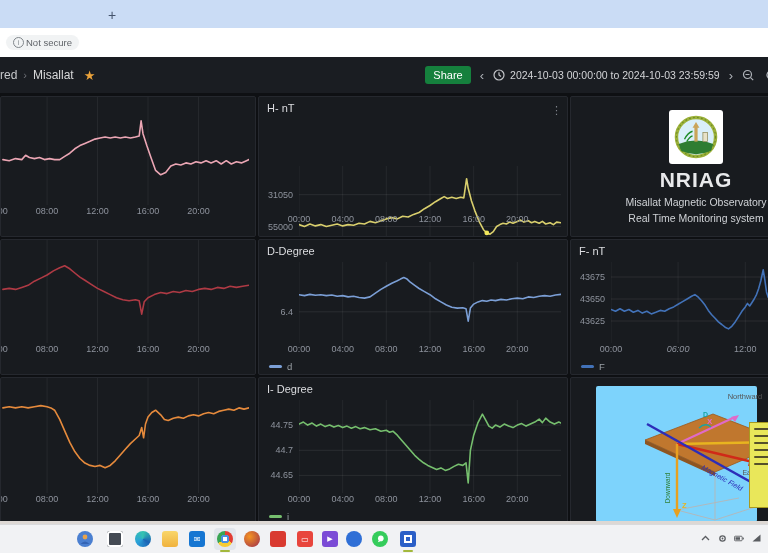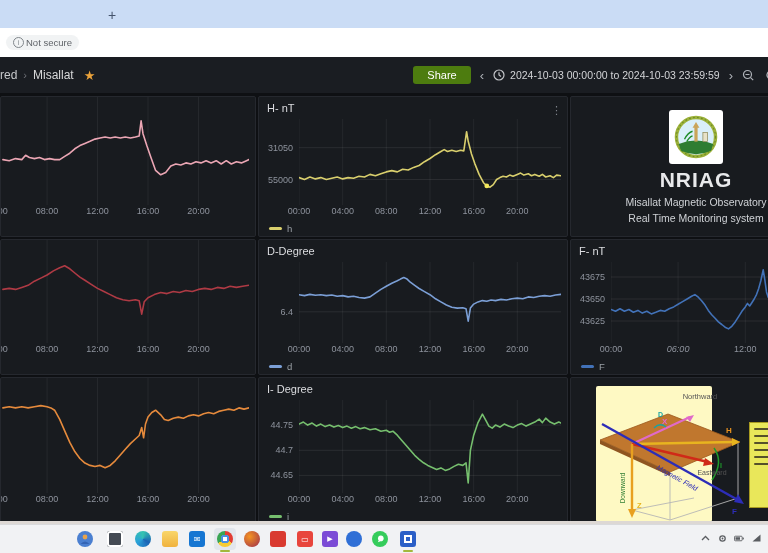--- a/index.html
+++ b/index.html
@@ -20,21 +20,21 @@
     line-height:9px;text-align:center;color:#80868b;}
   .url{font-size:10.5px;color:#202124;margin-left:8px;white-space:nowrap;}
   
   .gheader{left:0;top:57px;width:768px;height:36px;background:#1a1d22;border-bottom:1px solid #101114;
     display:flex;align-items:center;color:#c7c9cc;font-size:12px;}
   .crumb{color:#c7c9cc;}
   .crumb-sep{margin:0 6px;color:#6e7177;font-size:11px;}
   .crumb-cur{color:#d8d9da;}
   .star{color:#eba33b;font-size:13px;margin-left:10px;}
   .hright{margin-left:auto;display:flex;align-items:center;gap:9px;margin-right:-10px;}
-  .sharebtn{background:#4d7c0f;color:#fff;font-size:11px;padding:3px 14px;border-radius:3px;}
+  .sharebtn{background:#15803d;color:#fff;font-size:11px;padding:3px 8px;border-radius:3px;}
   .navarr{color:#aeb2b8;font-size:13px;}
   .trange{display:flex;align-items:center;gap:5px;color:#d3d4d7;font-size:10.5px;white-space:nowrap;}
   .icon12 svg{display:block;}
   
   .dash{left:0;top:93px;width:768px;height:430px;background:#0e1013;overflow:hidden;}
   .panel{position:absolute;background:#181b1f;border:1px solid #25282e;border-radius:2px;
     display:flex;flex-direction:column;overflow:hidden;}
   .ptitle{flex:none;height:21px;line-height:21px;padding:1px 8px 0;font-size:11px;color:#dcdde0;
     position:relative;font-weight:500;}
   .kebab{position:absolute;right:5px;top:3px;color:#7d828a;font-size:11px;}
@@ -48,21 +48,21 @@
   .xlabels span{position:absolute;transform:translateX(-50%);white-space:nowrap;}
   .legendrow{flex:none;height:16px;display:flex;align-items:center;gap:5px;padding-left:10px;
     font-size:9.5px;color:#9aa0a5;}
   .legendrow i{width:13px;height:3px;border-radius:2px;display:inline-block;}
   
   .brandwrap{flex:1;display:flex;flex-direction:column;align-items:center;justify-content:center;gap:4px;}
   .logo{width:54px;height:54px;background:#fff;border-radius:3px;display:flex;align-items:center;justify-content:center;}
   .brandname{color:#e8e9eb;font-size:21px;font-weight:bold;letter-spacing:1px;}
   .brandline{color:#cfd2d6;font-size:10.5px;white-space:nowrap;text-align:center;}
   
-  .diagimg{position:absolute;left:25px;top:8px;width:116px;height:136px;background:#fef9c3;border-radius:2px;}
+  .diagimg{position:absolute;left:25px;top:8px;width:116px;height:136px;background:#7dd3fc;border-radius:2px;padding-left:45px;}
   .diaglegend{position:absolute;left:178px;top:44px;width:46px;height:74px;background:#e9e75a;
     border:1px solid #a89a20;padding:5px 4px;display:flex;flex-direction:column;gap:5px;}
   .diaglegend b{display:block;height:2px;background:#55502a;border-radius:1px;}
   
   .deskstrip{left:0;top:521px;width:768px;height:3px;background:#ddd8d4;}
   .taskbar{left:0;top:524px;width:768px;height:29px;background:#f1f2f4;border-top:1px solid #d9dadc;}
   .tbi{position:absolute;top:6px;width:16px;height:16px;border-radius:3px;display:flex;
     align-items:center;justify-content:center;font-size:8px;color:#fff;}
   .tbi.round{border-radius:50%;}
   .active-bg{position:absolute;top:3px;width:22px;height:22px;background:#e2e6ec;border-radius:4px;}
@@ -136,21 +136,21 @@
           <span style="left: -4.4173px;">04:00</span>
           <span style="left: 46.0662px;">08:00</span>
           <span style="left: 96.5496px;">12:00</span>
           <span style="left: 147.033px;">16:00</span>
           <span style="left: 197.517px;">20:00</span>
         </div>
       </div>
     <div class="legendrow"></div>
   </div>
 
-  <div class="panel" style="left:258px;top:3px;width:308px;height:139px;">
+  <div class="panel" style="left:258px;top:3px;width:308px;height:139px;gap:47px;">
     <div class="ptitle"><span>H- nT</span>
       <span class="kebab">⋮</span></div>
     <div class="pbody">
         <div class="ylabels" style="width:40px">
           <span style="top: 60.5185px;">55000</span>
           <span style="top: 28.6667px;">31050</span>
         </div>
         <div class="plot">
           <svg width="262" height="86" viewBox="0 0 262 86">
             <line x1="0" x2="262" y1="60.5" y2="60.5" stroke="rgba(255,255,255,0.08)"></line>

